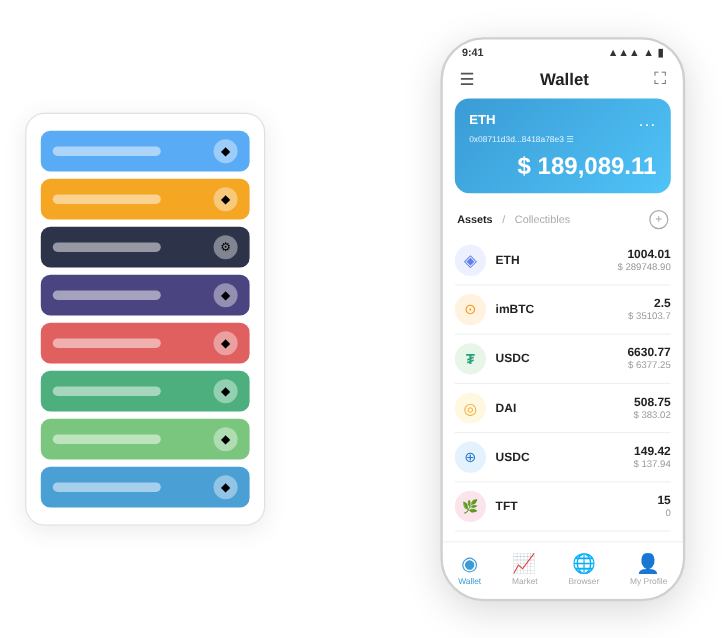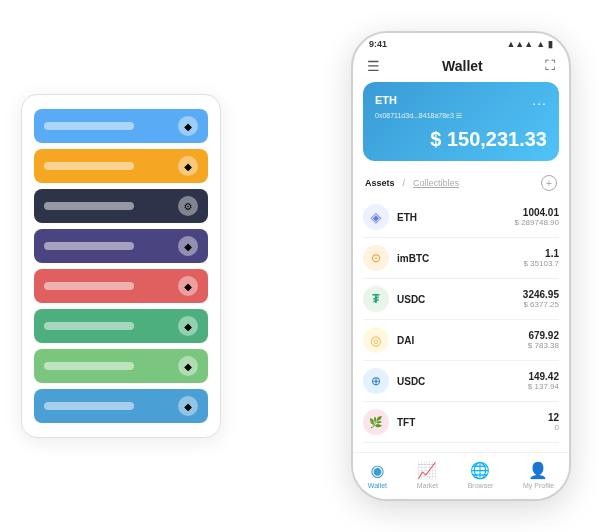--- a/index.html
+++ b/index.html
@@ -76,21 +76,21 @@
     .card-green { background: #4caf7d; }
     .card-light-green { background: #7bc67e; }
     .card-blue2 { background: #4a9fd4; }
 
     
     .phone {
       position: absolute;
       right: 10px;
       top: 50%;
       transform: translateY(-50%);
-      width: 220px;
+      width: 204px;
       height: 470px;
       background: #fff;
       border-radius: 36px;
       border: 2px solid #d0d0d0;
       box-shadow: 0 8px 32px rgba(0,0,0,0.15);
       overflow: hidden;
       display: flex;
       flex-direction: column;
     }
 
@@ -178,21 +178,20 @@
       font-size: 9px;
     }
 
     .assets-tab-active {
       color: #222;
       font-weight: 600;
     }
 
     .assets-tab-inactive {
       color: #aaa;
-      text-decoration: underline;
     }
 
     .assets-slash {
       color: #aaa;
       font-size: 9px;
     }
 
     .add-btn {
       width: 16px;
       height: 16px;
@@ -355,21 +354,21 @@
       <span class="phone-header-title">Wallet</span>
       <span class="expand-icon">⛶</span>
     </div>
 
     <div class="eth-card">
       <div class="eth-card-top">
         <span class="eth-label">ETH</span>
         <span class="eth-dots">...</span>
       </div>
       <div class="eth-address">0x08711d3d...8418a78e3 ☰</div>
-      <div class="eth-balance">$ 150,231.33</div>
+      <div class="eth-balance">$ 189,089.11</div>
     </div>
 
     <div class="assets-header">
       <div class="assets-tabs">
         <span class="assets-tab-active">Assets</span>
         <span class="assets-slash">/</span>
         <span class="assets-tab-inactive">Collectibles</span>
       </div>
       <div class="add-btn">+</div>
     </div>
@@ -386,65 +385,65 @@
           <div class="asset-usd">$ 289748.90</div>
         </div>
       </div>
 
       <div class="asset-row">
         <div class="asset-left">
           <div class="asset-icon imbtc-icon" style="color:#F7931A; font-size:12px;">⊙</div>
           <span class="asset-name">imBTC</span>
         </div>
         <div class="asset-right">
-          <div class="asset-amount">1.1</div>
+          <div class="asset-amount">2.5</div>
           <div class="asset-usd">$ 35103.7</div>
         </div>
       </div>
 
       <div class="asset-row">
         <div class="asset-left">
           <div class="asset-icon usdt-icon" style="color:#26A17B; font-size:12px; font-weight:700;">₮</div>
           <span class="asset-name">USDC</span>
         </div>
         <div class="asset-right">
-          <div class="asset-amount">3246.95</div>
+          <div class="asset-amount">6630.77</div>
           <div class="asset-usd">$ 6377.25</div>
         </div>
       </div>
 
       <div class="asset-row">
         <div class="asset-left">
           <div class="asset-icon dai-icon" style="color:#F5AC37; font-size:13px;">◎</div>
           <span class="asset-name">DAI</span>
         </div>
         <div class="asset-right">
-          <div class="asset-amount">679.92</div>
-          <div class="asset-usd">$ 783.38</div>
+          <div class="asset-amount">508.75</div>
+          <div class="asset-usd">$ 383.02</div>
         </div>
       </div>
 
       <div class="asset-row">
         <div class="asset-left">
           <div class="asset-icon usdc-icon" style="color:#2775CA; font-size:12px;">⊕</div>
           <span class="asset-name">USDC</span>
         </div>
         <div class="asset-right">
           <div class="asset-amount">149.42</div>
           <div class="asset-usd">$ 137.94</div>
         </div>
       </div>
 
       <div class="asset-row">
         <div class="asset-left">
           <div class="asset-icon tft-icon" style="font-size:11px;">🌿</div>
           <span class="asset-name">TFT</span>
         </div>
         <div class="asset-right">
-          <div class="asset-amount">12</div>
+          <div class="asset-amount">15</div>
           <div class="asset-usd">0</div>
         </div>
       </div>
 
     </div>
 
     <div class="bottom-nav">
       <div class="nav-item">
         <span class="nav-icon-active">◉</span>
         <span class="nav-label-active">Wallet</span>

